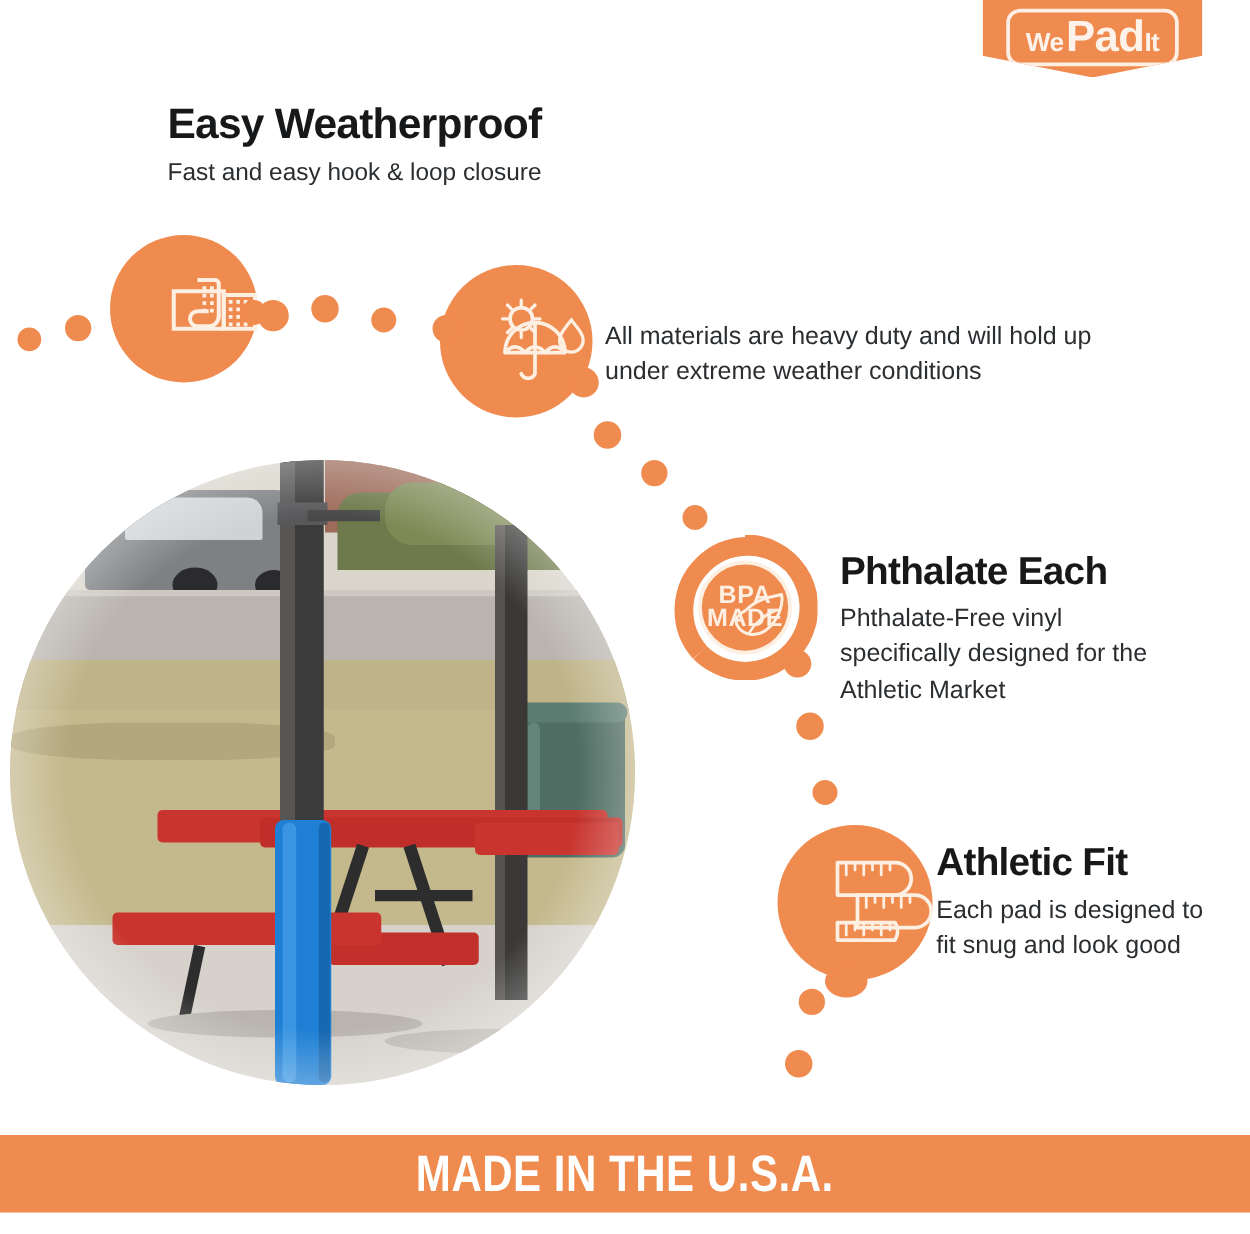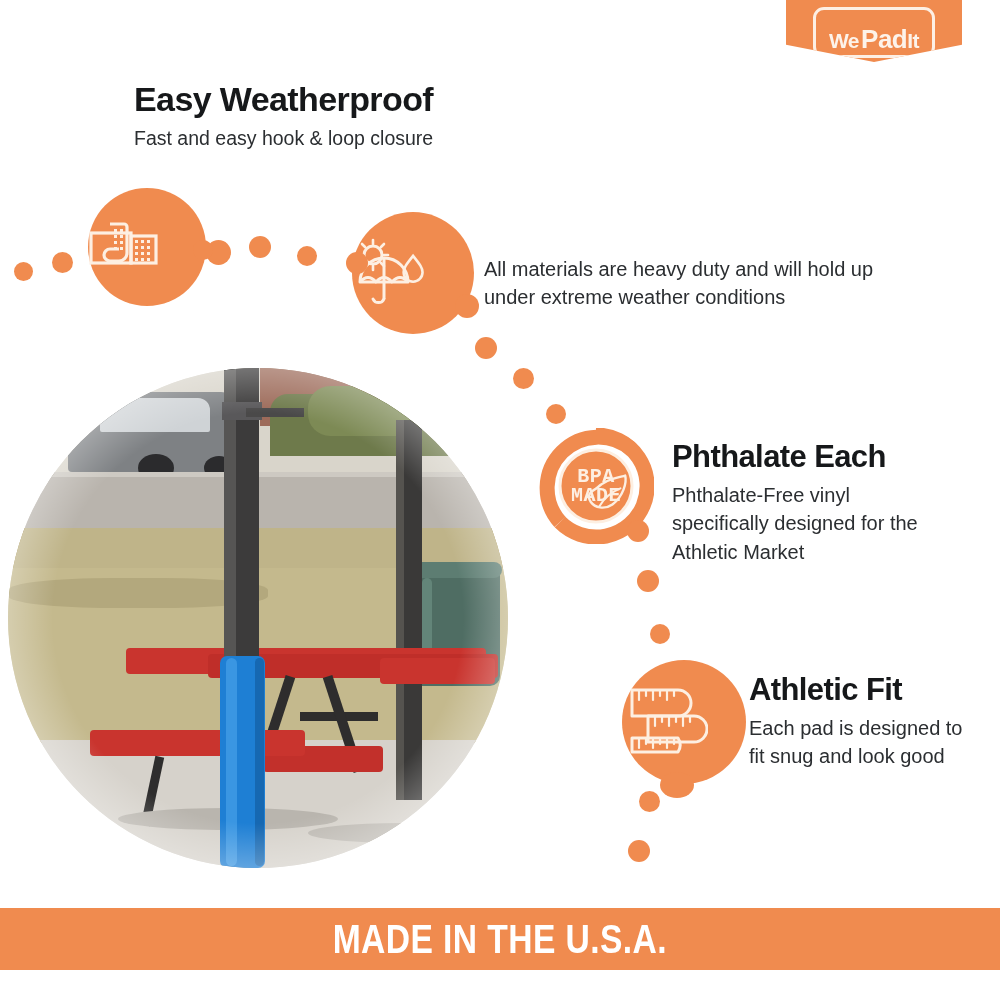--- a/index.html
+++ b/index.html
@@ -16,27 +16,27 @@
   
   .logo-wrap { position:absolute; top:0; left:786px; width:176px; }
   .logo-shield {
     width:176px; height:62px; background:#F08B4F;
     clip-path:polygon(0 0, 100% 0, 100% 72%, 50% 100%, 0 72%);
     display:flex; align-items:flex-start; justify-content:center;
     padding-top:7px;
   }
   .logo-box {
     border:3px solid #FDEFE4; border-radius:11px;
-    padding:16px 13px 3px 13px;
+    padding:2px 13px 3px 13px;
     display:flex; align-items:baseline;
     line-height:1;
   }
   .logo-text { color:#FDF3EA; letter-spacing:-0.5px; }
   .lg-we { font-size:21px; font-weight:700; }
-  .lg-pad { font-size:26px; font-weight:800; margin-left:2px; }
+  .lg-pad { font-size:35px; font-weight:800; margin-left:2px; }
   .lg-it  { font-size:21px; font-weight:700; }
 
   
   .feat-title {
     position:absolute;
     font-weight:800;
     color:#16181a;
     letter-spacing:-0.6px;
     white-space:nowrap;
   }
@@ -61,21 +61,21 @@
   #s-phth { left:672px; top:481px; width:270px; }
 
   
   #t-fit { left:749px; top:672px; font-size:31px; }
   #s-fit { left:749px; top:714px; width:228px; }
 
   
   .bubble {
     position:absolute; border-radius:50%;
     background:#F08B4F;
-    display:flex; align-items:center; justify-content:flex-start;font-family:Liberation Mono, monospace;
+    display:flex; align-items:center; justify-content:flex-end;
   }
   .bubble svg { display:block; }
   #b-install { left:88px; top:188px; width:118px; height:118px; }
   #b-weather { left:352px; top:212px; width:122px; height:122px; }
   #b-bpa     { left:538px; top:428px; width:116px; height:116px; background:transparent; }
   #b-fit     { left:622px; top:660px; width:124px; height:124px; }
 
   
   .bump { position:absolute; border-radius:50%; background:#F08B4F; }
 

